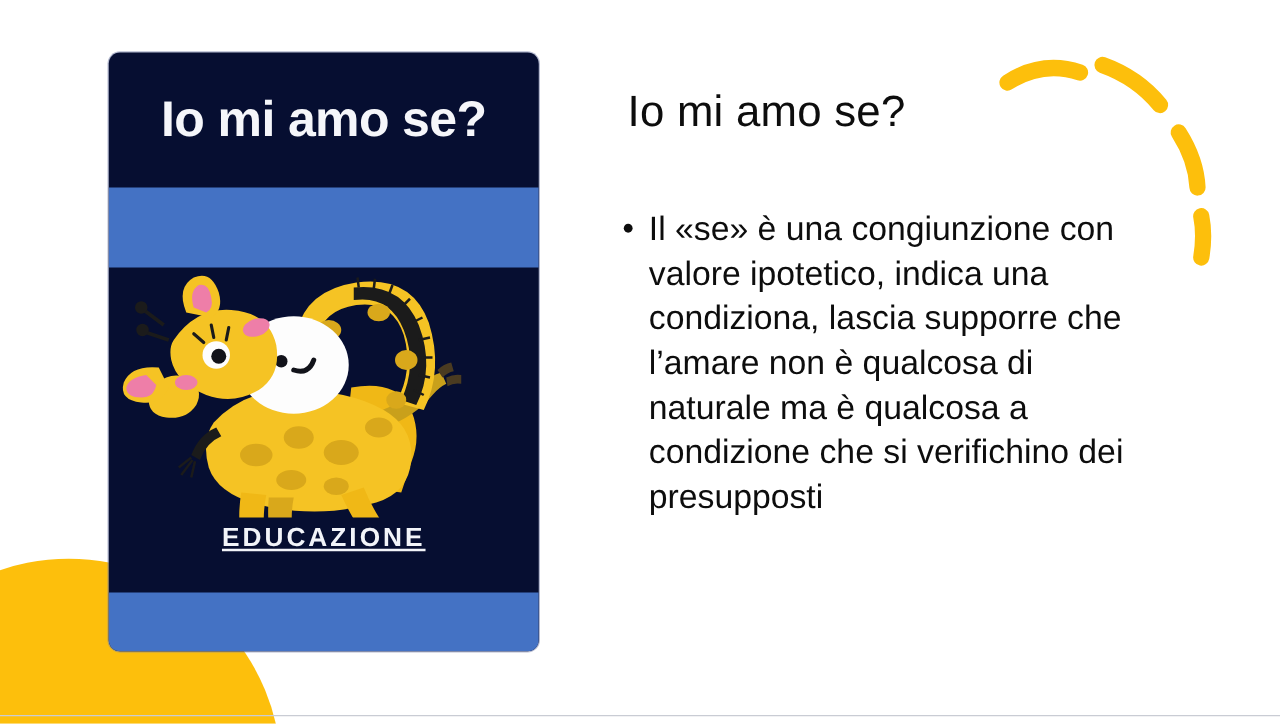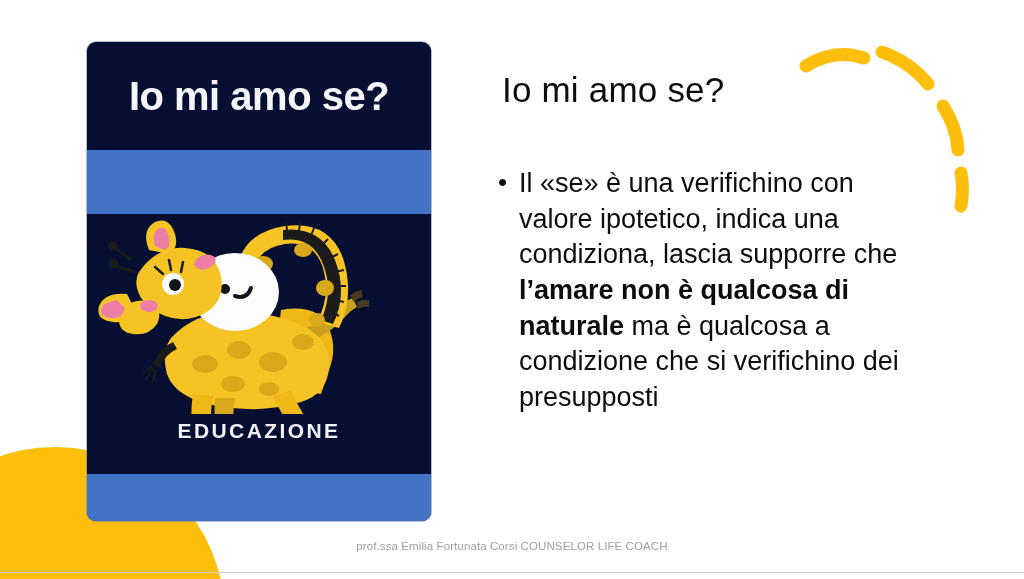--- a/index.html
+++ b/index.html
@@ -89,21 +89,21 @@
     left: 0;
     top: 376px;
     width: 100%;
     text-align: center;
     color: #F2F4F9;
     font-size: 21px;
     font-weight: bold;
     letter-spacing: 2.4px;
     line-height: 1.28;
   }
-  .card-sub div { white-space: nowrap; }
+  .card-sub div { white-space: nowrap; text-decoration: underline; }
 
   
   .slide-title {
     position: absolute;
     left: 502px;
     top: 70px;
     width: 460px;
     color: #0D0D0D;
     font-size: 35px;
     font-weight: normal;
@@ -127,21 +127,21 @@
     padding-left: 21px;
   }
   .body-list li::before {
     content: "\2022";
     position: absolute;
     left: 0;
     top: -1px;
     font-size: 26px;
     line-height: 1.32;
   }
-  .body-list b { font-weight: bold; }
+  .body-list b { font-weight: normal; }
 
   
   .footer-rule {
     position: absolute;
     left: 0;
     bottom: 6px;
     width: 100%;
     height: 1px;
     background: #C9CCD4;
   }
@@ -267,20 +267,19 @@
       <div>EDUCAZIONE</div>
     </div>
 
     <div class="band-blue band-bottom"></div>
   </div>
 
   <div class="slide-title">Io mi amo se?</div>
 
   <ul class="body-list">
     <li>
-      <span>Il «se» è una verifichino con valore ipotetico, indica una condiziona, lascia supporre che </span><b>l’amare non è qualcosa di naturale</b><span> ma è qualcosa a condizione che si verifichino dei presupposti</span>
+      <span>Il «se» è una congiunzione con valore ipotetico, indica una condiziona, lascia supporre che </span><b>l’amare non è qualcosa di naturale</b><span> ma è qualcosa a condizione che si verifichino dei presupposti</span>
     </li>
   </ul>
 
-  <div class="footer-text">prof.ssa Emilia Fortunata Corsi COUNSELOR LIFE COACH</div>
   <div class="footer-rule"></div>
 
 </div>
 
 </body></html>

